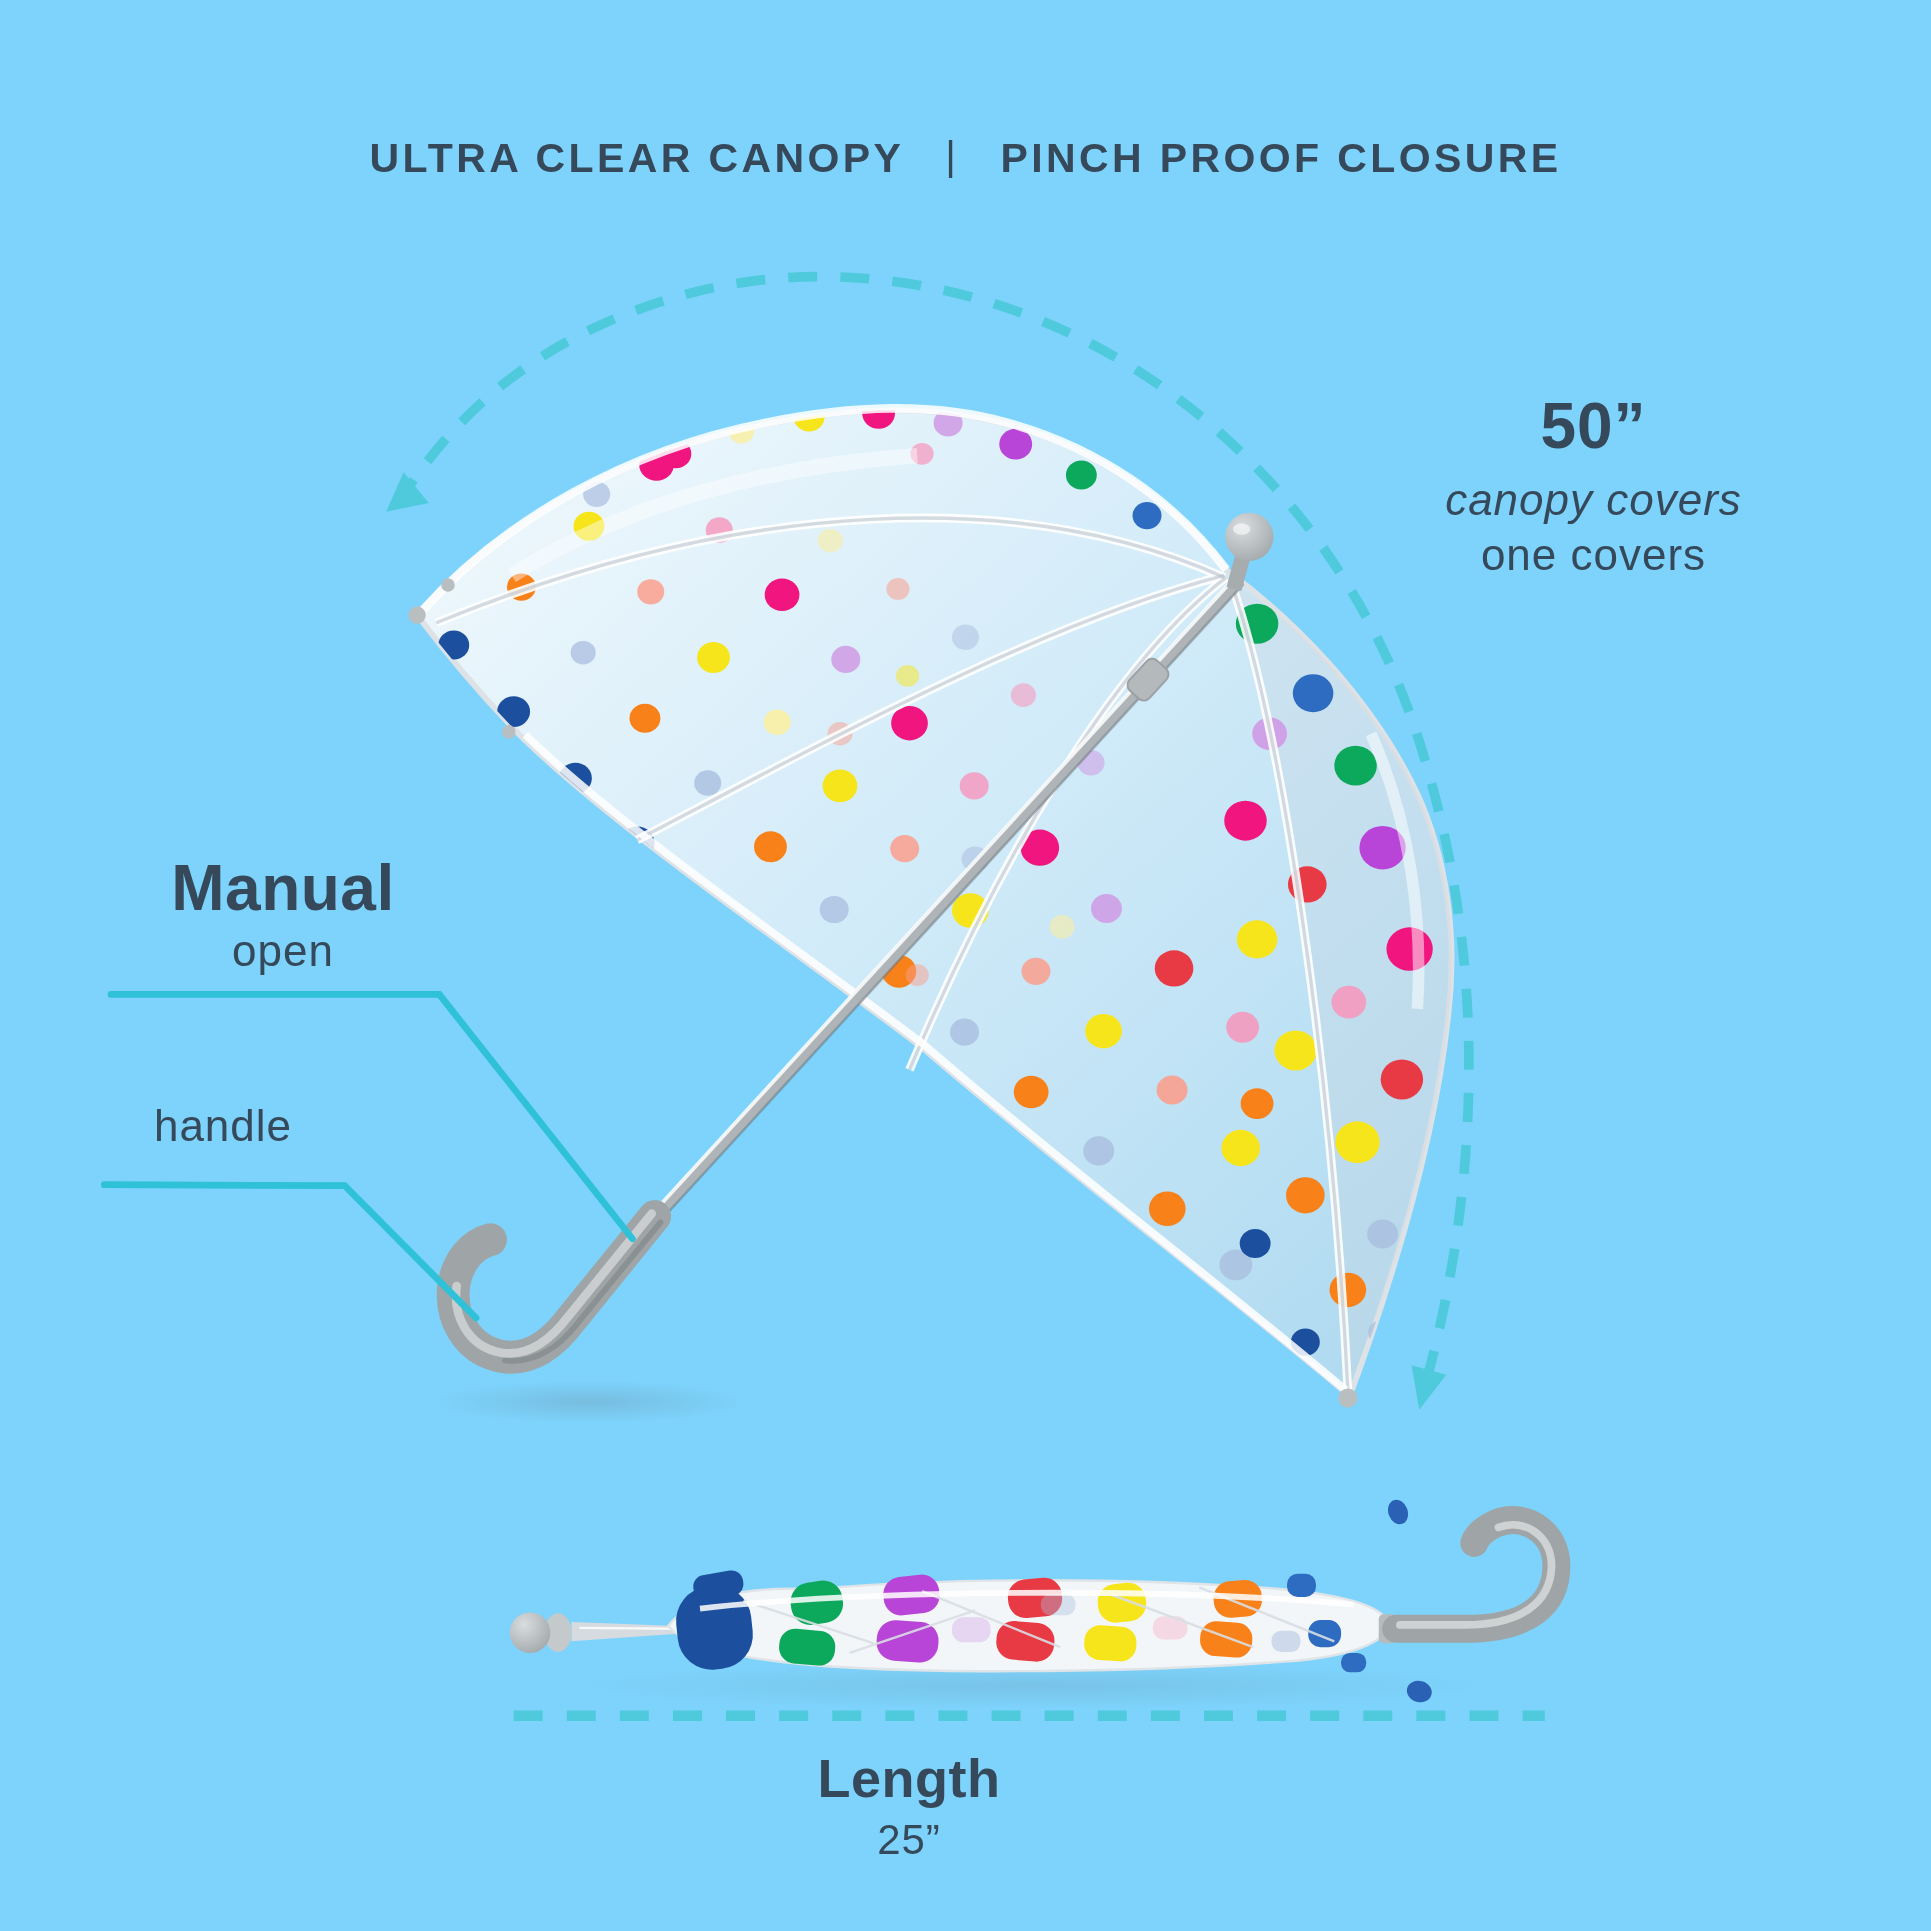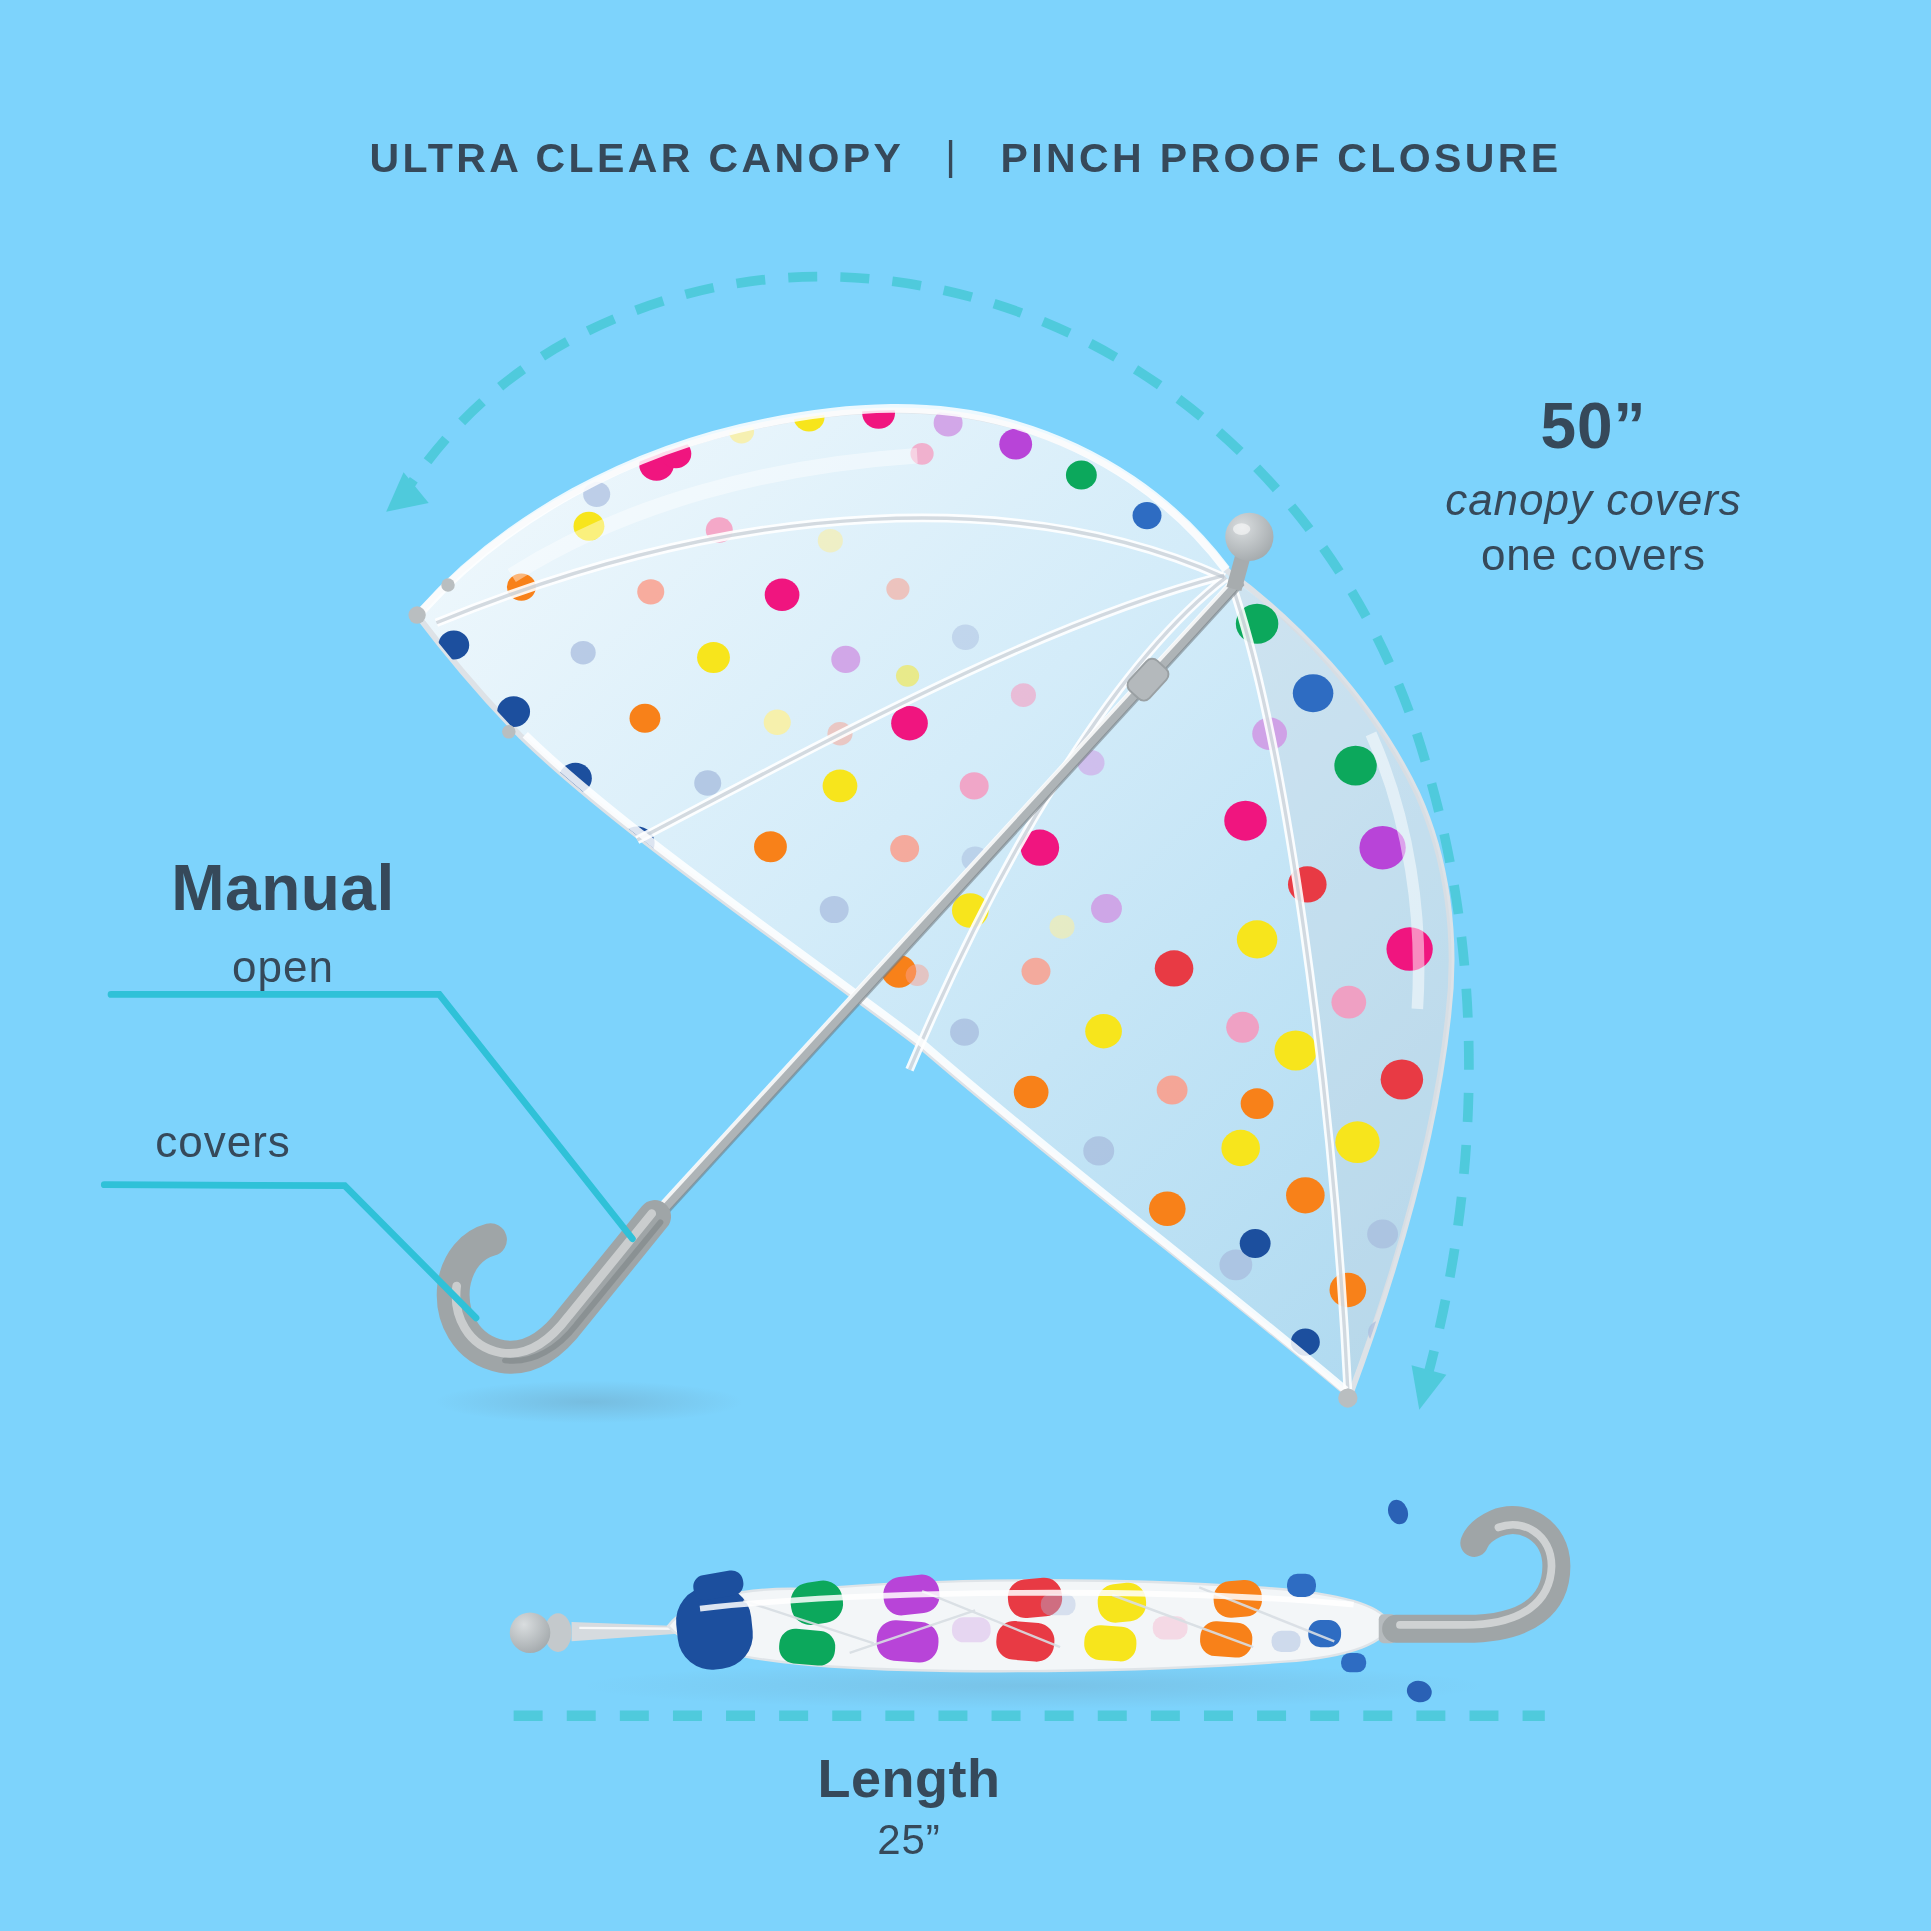--- a/index.html
+++ b/index.html
@@ -8,21 +8,21 @@
   .stage *{box-sizing:border-box;}
   svg.art{position:absolute;left:0;top:0;width:1931px;height:1931px;}
   .hdr{position:absolute;left:0;top:135px;width:1931px;text-align:center;
        font-weight:700;font-size:41px;letter-spacing:3.4px;color:var(--text);}
   .hdr .sep{display:inline-block;margin:0 41px;font-weight:400;transform:translateY(-1.9px);}
   .note{position:absolute;text-align:center;color:var(--text);}
   .note .big{font-weight:700;font-size:64px;letter-spacing:1px;line-height:1.0;}
   .note .lt{font-weight:400;font-size:44px;letter-spacing:1px;line-height:1.26;}
   .callout{position:absolute;text-align:center;color:var(--text);}
   .callout .b{font-weight:700;font-size:64px;letter-spacing:0.5px;line-height:1.05;}
-  .callout .l{font-weight:400;font-size:44px;letter-spacing:1px;line-height:1.3;margin-top:16px;}
+  .callout .l{font-weight:400;font-size:44px;letter-spacing:1px;line-height:1.3;}
   .spec{position:absolute;text-align:center;color:var(--text);}
   .spec .b{font-weight:700;font-size:54px;letter-spacing:0.5px;line-height:1.05;}
   .spec .l{font-weight:400;font-size:42px;letter-spacing:1px;margin-top:9.7px;}
 </style>
 </head>
 <body>
 
 <div class="stage">
 
   <svg class="art" viewBox="0 0 2000 2000">
@@ -283,21 +283,21 @@
     <div class="lt" style="margin-top:13.5px;font-style:italic;">canopy covers</div>
     <div class="lt">one covers</div>
   </div>
 
   <div class="callout" style="left:138px;top:855px;width:290px;">
     <div class="b">Manual</div>
     <div class="l">open</div>
   </div>
 
   <div class="callout" style="left:78px;top:1097px;width:290px;">
-    <div class="l">covers</div>
+    <div class="l">handle</div>
   </div>
 
   <div class="spec" style="left:793px;top:1750px;width:232px;">
     <div class="b">Length</div>
     <div class="l">25”</div>
   </div>
 
 
 </div>
 

